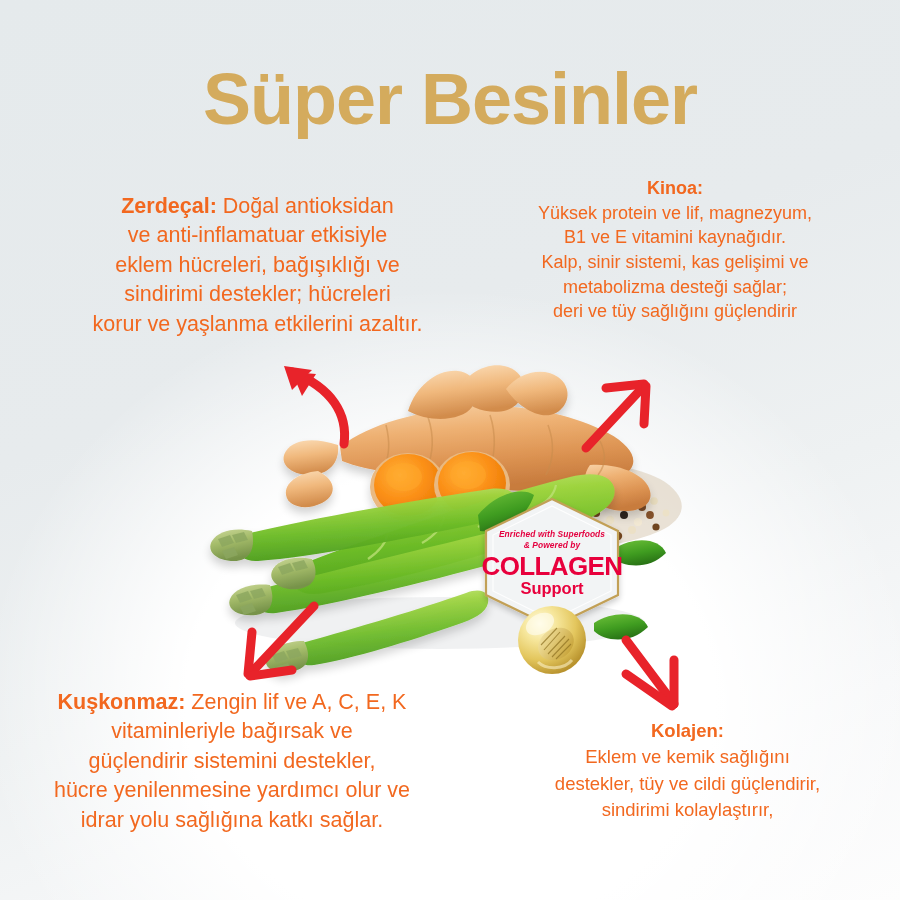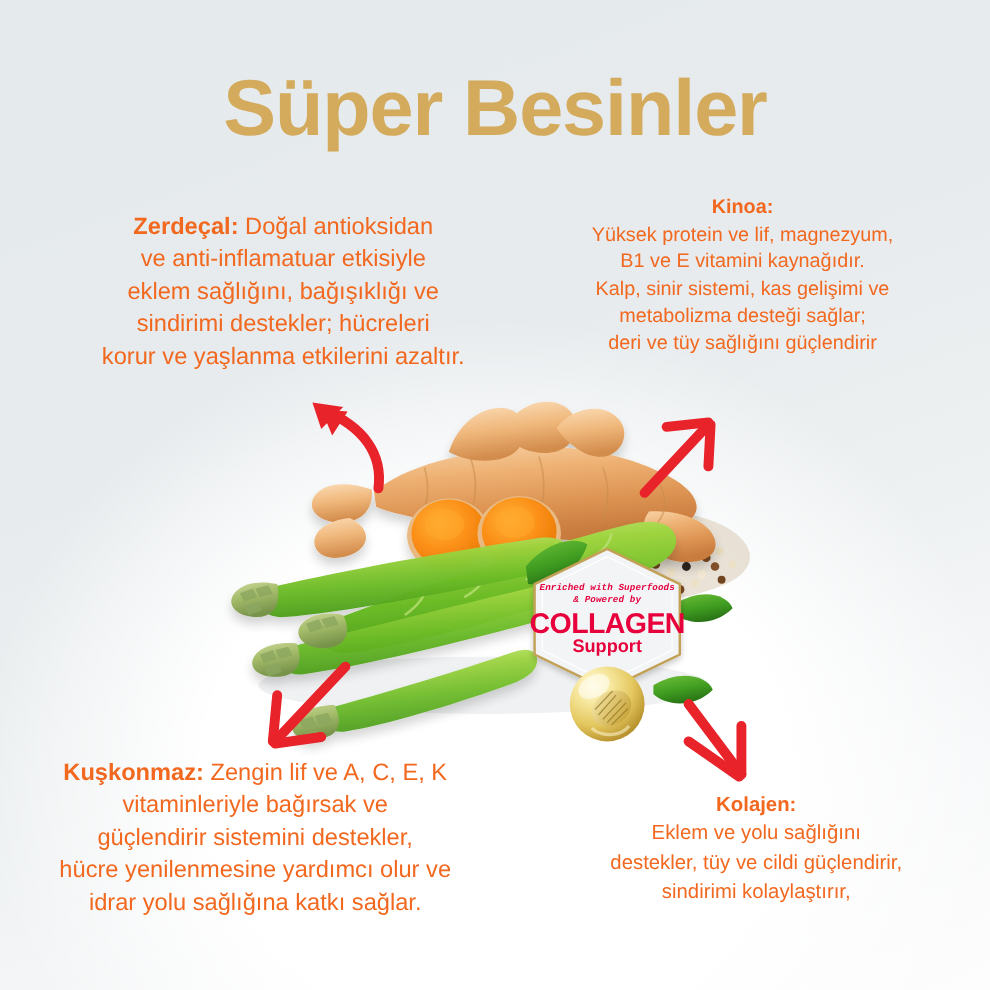--- a/index.html
+++ b/index.html
@@ -45,21 +45,21 @@
   #badge{
     position:absolute;left:478px;top:497px;width:148px;height:132px;
   }
   .hexwrap{position:absolute;inset:0;}
   .badge-txt{
     position:absolute;left:0;top:0;width:148px;height:132px;
     display:flex;flex-direction:column;align-items:center;justify-content:center;
     text-align:center;pointer-events:none;
   }
   .badge-small{
-    font-family:Liberation Mono, monospace;
+    font-family:Liberation Sans, sans-serif;
     font-style:italic;font-weight:bold;color:#e4003f;
     font-size:8.4px;line-height:1.24;letter-spacing:.1px;
     margin-bottom:3px;
   }
   .badge-main{
     font-weight:bold;color:#e8003c;font-size:26px;letter-spacing:-0.6px;
     line-height:1;margin-bottom:1px;
   }
   .badge-sub{
     font-weight:bold;color:#e8003c;font-size:16.5px;line-height:1;
@@ -366,21 +366,21 @@
     <g stroke="#e8232a" stroke-width="9" fill="none" stroke-linecap="round">
       <path d="M14 14 L62 78"></path>
       <path d="M14 48 L60 80"></path>
       <path d="M62 34 L62 78"></path>
     </g>
   </svg>
 
   <div class="block" id="blk-zerdecal">
     <span class="ln"><span class="lead">Zerdeçal:</span><span> Doğal antioksidan</span></span>
     <span class="ln">ve anti-inflamatuar etkisiyle</span>
-    <span class="ln">eklem sağlığını, bağışıklığı ve</span>
+    <span class="ln">eklem hücreleri, bağışıklığı ve</span>
     <span class="ln">sindirimi destekler; hücreleri</span>
     <span class="ln">korur ve yaşlanma etkilerini azaltır.</span>
   </div>
 
   <div class="block" id="blk-kinoa">
     <span class="blk-title ln">Kinoa:</span>
     <span class="ln">Yüksek protein ve lif, magnezyum,</span>
     <span class="ln">B1 ve E vitamini kaynağıdır.</span>
     <span class="ln">Kalp, sinir sistemi, kas gelişimi ve</span>
     <span class="ln">metabolizma desteği sağlar;</span>
@@ -390,18 +390,18 @@
   <div class="block" id="blk-kuskonmaz">
     <span class="ln"><span class="lead">Kuşkonmaz:</span><span> Zengin lif ve A, C, E, K</span></span>
     <span class="ln">vitaminleriyle bağırsak ve</span>
     <span class="ln">güçlendirir sistemini destekler,</span>
     <span class="ln">hücre yenilenmesine yardımcı olur ve</span>
     <span class="ln">idrar yolu sağlığına katkı sağlar.</span>
   </div>
 
   <div class="block" id="blk-kolajen">
     <span class="blk-title ln">Kolajen:</span>
-    <span class="ln">Eklem ve yolu sağlığını</span>
+    <span class="ln">Eklem ve kemik sağlığını</span>
     <span class="ln">destekler, tüy ve cildi güçlendirir,</span>
     <span class="ln">sindirimi kolaylaştırır,</span>
   </div>
 
 </div>
 
 </body></html>

